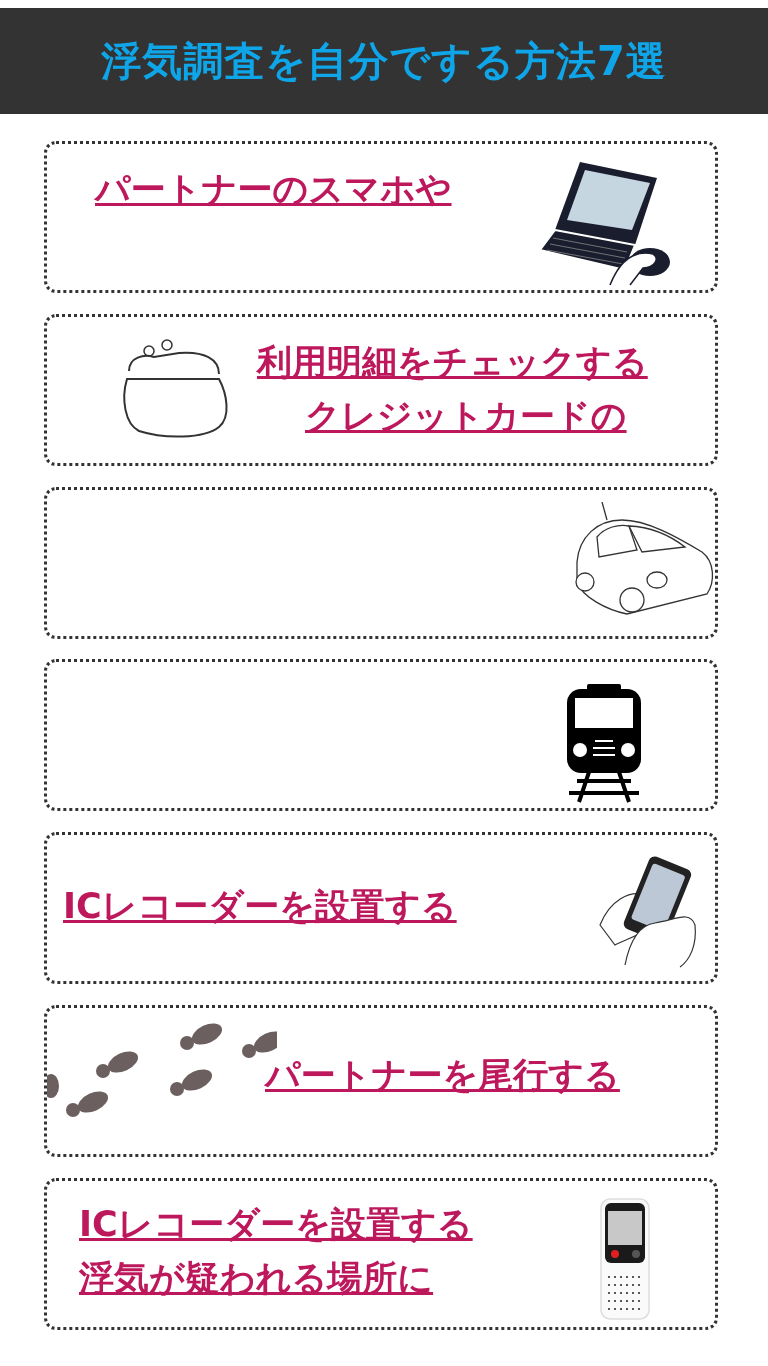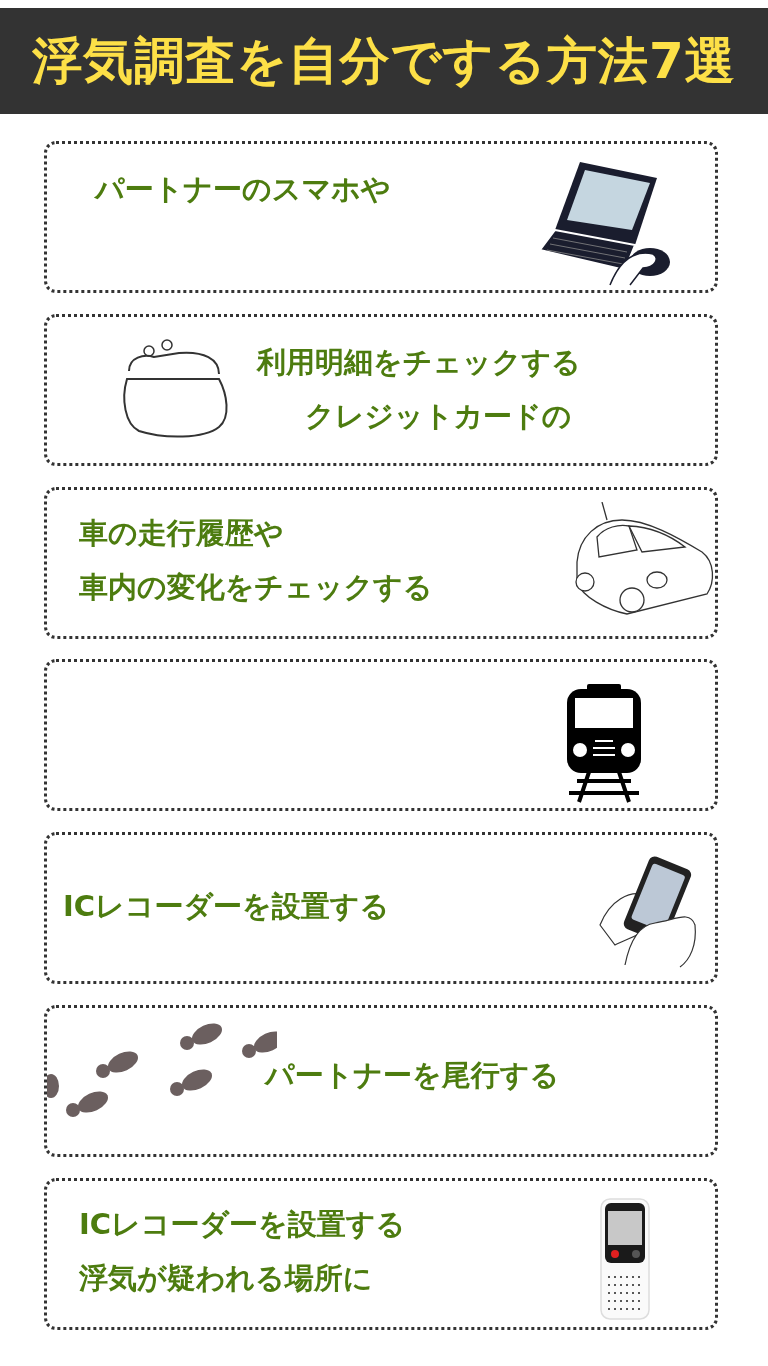--- a/index.html
+++ b/index.html
@@ -1,23 +1,23 @@
 <!DOCTYPE html>
 <html><head>
 <meta charset="utf-8">
 <style>
   html, body { margin:0; padding:0; background:#ffffff; }
   body { width:768px; height:1366px; position:relative; overflow:hidden;
          font-family:"DejaVu Sans","Liberation Sans",sans-serif; }
   .header { position:absolute; left:0; top:8px; width:768px; height:106px;
             background:#333333; display:flex; align-items:center; justify-content:center; }
-  .header-title { color:#fde047; font-size:50px; font-weight:bold; letter-spacing:1px; }
+  .header-title { color:#0ea5e9; font-size:40px; font-weight:bold; letter-spacing:1px; }
   .box { position:absolute; left:44px; width:674px; height:152px;
          border:3px dotted #333333; border-radius:12px; box-sizing:border-box; background:#fff; }
-  .box-text { position:absolute; color:#4d7c0f; font-weight:bold; font-size:29px; line-height:54px; white-space:nowrap; }
+  .box-text { position:absolute; color:#be185d; font-weight:bold; font-size:35px; line-height:54px; white-space:nowrap;text-decoration:underline; }
   .box-text span { display:block; }
   .illus { position:absolute; }
 </style>
 </head>
 <body>
 
 <div class="header">
   <div class="header-title">浮気調査を自分でする方法7選</div>
 </div>
 
@@ -46,24 +46,20 @@
     <path d="M10,32 C10,18 25,15 35,18 L60,14 C85,12 100,20 100,35" fill="none" stroke="#333" stroke-width="2"></path>
     <path d="M8,40 C2,60 6,85 20,92 C45,100 85,100 100,88 C112,78 108,55 100,40 Z" fill="#fff" stroke="#333" stroke-width="2"></path>
   </svg>
   <div class="box-text" style="left:210px; top:18px;">
     <span>利用明細をチェックする</span>
     <span style="padding-left:48px;">クレジットカードの</span>
   </div>
 </div>
 
 <div class="box" style="top:487px;">
-  <div class="box-text" style="left:32px; top:16px;">
-    <span>車の走行履歴や</span>
-    <span>車内の変化をチェックする</span>
-  </div>
   <svg class="illus" style="left:520px; top:12px;" width="150" height="120" viewBox="0 0 150 120">
     <g fill="#fff" stroke="#333" stroke-width="1.3">
       <line x1="35" y1="0" x2="40" y2="18"></line>
       <path d="M10,60 C12,35 30,18 55,18 C80,18 110,35 135,50 C148,60 148,80 140,92 L60,112 C40,108 15,95 10,80 Z"></path>
       <path d="M30,35 C38,25 52,22 62,24 L70,48 L32,55 Z"></path>
       <path d="M62,24 C85,25 105,35 118,45 L75,50 Z"></path>
       <ellipse cx="90" cy="78" rx="10" ry="8"></ellipse>
       <circle cx="65" cy="98" r="12"></circle>
       <circle cx="18" cy="80" r="9"></circle>
     </g>

